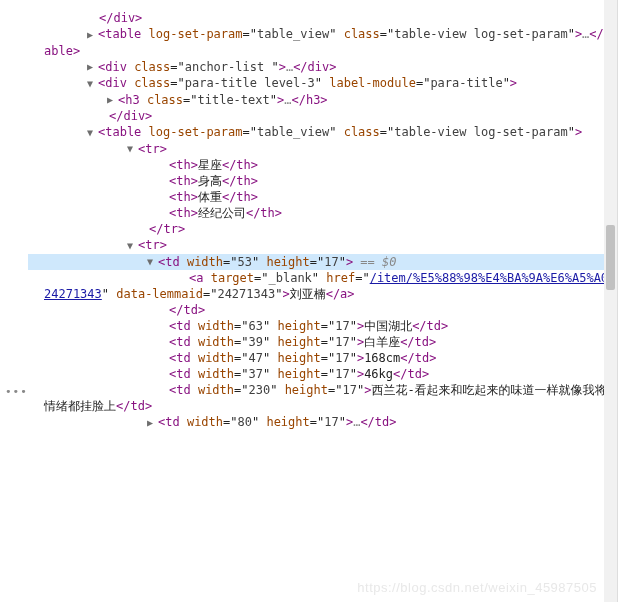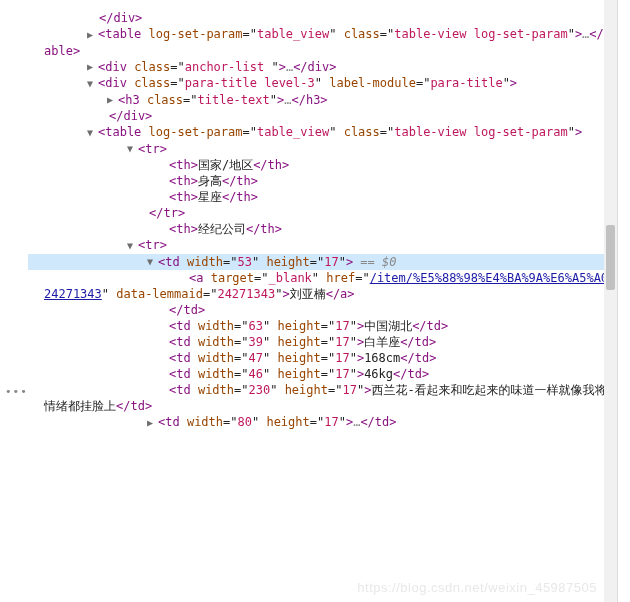--- a/index.html
+++ b/index.html
@@ -10,21 +10,21 @@
   .gutter{position:absolute;left:0;top:0;bottom:0;width:28px;background:#fff;}
   .dots{position:absolute;left:5px;top:384px;color:#888;font-size:11px;
     letter-spacing:1px;}
   .tree{margin-left:44px;padding-top:10px;}
   .ln{white-space:pre-wrap;word-break:break-all;padding-left:0;}
   .ind{display:inline-block;}
   .arr{display:inline-block;width:10px;color:#6e6e6e;font-size:10px;
     vertical-align:middle;margin-right:1px;user-select:none;}
   .tag{color:#881280;}
   .attr{color:#994500;}
-  .val{color:#be185d;}
+  .val{color:#404040;}
   .txt{color:#222;}
   .ell{color:#888;}
   .sel{color:#888;font-style:italic;}
   .link{color:#1a1aa6;text-decoration:underline;cursor:pointer;}
   .hl{background:#cfe8fc;}
   .scroll{position:absolute;right:0;top:0;bottom:0;width:13px;background:#f1f1f1;}
   .thumb{position:absolute;right:2px;top:225px;width:9px;height:65px;
     background:#c1c1c1;border-radius:2px;}
   .wm{position:absolute;right:20px;bottom:6px;color:#e8e8e8;font-size:13px;
     font-family:Arial,sans-serif;letter-spacing:.5px;pointer-events:none;}
@@ -38,33 +38,33 @@
   </div>
   <div class="tree" id="tree">
       <div class="ln"><span class="ind" style="width:55px"></span><span class="tag">&lt;/div&gt;</span></div>
       <div class="ln"><span class="ind" style="width:43px"></span><span class="arr">▶</span><span class="tag">&lt;table</span> <span class="attr">log-set-param</span>="<span class="val">table_view</span>" <span class="attr">class</span>="<span class="val">table-view log-set-param</span>"<span class="tag">&gt;</span><span class="ell">…</span><span class="tag">&lt;/table&gt;</span></div>
       <div class="ln"><span class="ind" style="width:43px"></span><span class="arr">▶</span><span class="tag">&lt;div</span> <span class="attr">class</span>="<span class="val">anchor-list </span>"<span class="tag">&gt;</span><span class="ell">…</span><span class="tag">&lt;/div&gt;</span></div>
       <div class="ln"><span class="ind" style="width:43px"></span><span class="arr">▼</span><span class="tag">&lt;div</span> <span class="attr">class</span>="<span class="val">para-title level-3</span>" <span class="attr">label-module</span>="<span class="val">para-title</span>"<span class="tag">&gt;</span></div>
       <div class="ln"><span class="ind" style="width:63px"></span><span class="arr">▶</span><span class="tag">&lt;h3</span> <span class="attr">class</span>="<span class="val">title-text</span>"<span class="tag">&gt;</span><span class="ell">…</span><span class="tag">&lt;/h3&gt;</span></div>
       <div class="ln"><span class="ind" style="width:65px"></span><span class="tag">&lt;/div&gt;</span></div>
       <div class="ln"><span class="ind" style="width:43px"></span><span class="arr">▼</span><span class="tag">&lt;table</span> <span class="attr">log-set-param</span>="<span class="val">table_view</span>" <span class="attr">class</span>="<span class="val">table-view log-set-param</span>"<span class="tag">&gt;</span></div>
       <div class="ln"><span class="ind" style="width:83px"></span><span class="arr">▼</span><span class="tag">&lt;tr</span><span class="tag">&gt;</span></div>
-      <div class="ln"><span class="ind" style="width:125px"></span><span class="tag">&lt;th&gt;</span><span class="txt">国家/地区</span><span class="tag">&lt;/th&gt;</span></div>
+      <div class="ln"><span class="ind" style="width:125px"></span><span class="tag">&lt;th&gt;</span><span class="txt">星座</span><span class="tag">&lt;/th&gt;</span></div>
       <div class="ln"><span class="ind" style="width:125px"></span><span class="tag">&lt;th&gt;</span><span class="txt">身高</span><span class="tag">&lt;/th&gt;</span></div>
-      <div class="ln"><span class="ind" style="width:125px"></span><span class="tag">&lt;th&gt;</span><span class="txt">星座</span><span class="tag">&lt;/th&gt;</span></div>
+      <div class="ln"><span class="ind" style="width:125px"></span><span class="tag">&lt;th&gt;</span><span class="txt">体重</span><span class="tag">&lt;/th&gt;</span></div>
+      <div class="ln"><span class="ind" style="width:125px"></span><span class="tag">&lt;th&gt;</span><span class="txt">经纪公司</span><span class="tag">&lt;/th&gt;</span></div>
       <div class="ln"><span class="ind" style="width:105px"></span><span class="tag">&lt;/tr&gt;</span></div>
-      <div class="ln"><span class="ind" style="width:125px"></span><span class="tag">&lt;th&gt;</span><span class="txt">经纪公司</span><span class="tag">&lt;/th&gt;</span></div>
       <div class="ln"><span class="ind" style="width:83px"></span><span class="arr">▼</span><span class="tag">&lt;tr</span><span class="tag">&gt;</span></div>
       <div class="ln hl" style="margin-left: -28px; padding-left: 28px;"><span class="ind" style="width:103px"></span><span class="arr">▼</span><span class="tag">&lt;td</span> <span class="attr">width</span>="<span class="val">53</span>" <span class="attr">height</span>="<span class="val">17</span>"<span class="tag">&gt;</span><span class="sel"> == $0</span></div>
       <div class="ln"><span class="ind" style="width:145px"></span><span class="tag">&lt;a</span> <span class="attr">target</span>="<span class="val">_blank</span>" <span class="attr">href</span>="<span class="link">/item/%E5%88%98%E4%BA%9A%E6%A5%A0/24271343</span>" <span class="attr">data-lemmaid</span>="<span class="val">24271343</span>"<span class="tag">&gt;</span><span class="txt">刘亚楠</span><span class="tag">&lt;/a&gt;</span></div>
       <div class="ln"><span class="ind" style="width:125px"></span><span class="tag">&lt;/td&gt;</span></div>
       <div class="ln"><span class="ind" style="width:125px"></span><span class="tag">&lt;td</span> <span class="attr">width</span>="<span class="val">63</span>" <span class="attr">height</span>="<span class="val">17</span>"<span class="tag">&gt;</span><span class="txt">中国湖北</span><span class="tag">&lt;/td&gt;</span></div>
       <div class="ln"><span class="ind" style="width:125px"></span><span class="tag">&lt;td</span> <span class="attr">width</span>="<span class="val">39</span>" <span class="attr">height</span>="<span class="val">17</span>"<span class="tag">&gt;</span><span class="txt">白羊座</span><span class="tag">&lt;/td&gt;</span></div>
       <div class="ln"><span class="ind" style="width:125px"></span><span class="tag">&lt;td</span> <span class="attr">width</span>="<span class="val">47</span>" <span class="attr">height</span>="<span class="val">17</span>"<span class="tag">&gt;</span><span class="txt">168cm</span><span class="tag">&lt;/td&gt;</span></div>
-      <div class="ln"><span class="ind" style="width:125px"></span><span class="tag">&lt;td</span> <span class="attr">width</span>="<span class="val">46</span>" <span class="attr">height</span>="<span class="val">17</span>"<span class="tag">&gt;</span><span class="txt">46kg</span><span class="tag">&lt;/td&gt;</span></div>
+      <div class="ln"><span class="ind" style="width:125px"></span><span class="tag">&lt;td</span> <span class="attr">width</span>="<span class="val">37</span>" <span class="attr">height</span>="<span class="val">17</span>"<span class="tag">&gt;</span><span class="txt">46kg</span><span class="tag">&lt;/td&gt;</span></div>
       <div class="ln"><span class="ind" style="width:125px"></span><span class="tag">&lt;td</span> <span class="attr">width</span>="<span class="val">230</span>" <span class="attr">height</span>="<span class="val">17</span>"<span class="tag">&gt;</span><span class="txt">西兰花-看起来和吃起来的味道一样就像我将情绪都挂脸上</span><span class="tag">&lt;/td&gt;</span></div>
       <div class="ln"><span class="ind" style="width:103px"></span><span class="arr">▶</span><span class="tag">&lt;td</span> <span class="attr">width</span>="<span class="val">80</span>" <span class="attr">height</span>="<span class="val">17</span>"<span class="tag">&gt;</span><span class="ell">…</span><span class="tag">&lt;/td&gt;</span></div>
     </div>
   <div class="scroll">
     <div class="thumb"></div>
   </div>
   <div class="wm">https://blog.csdn.net/weixin_45987505</div>
 </div>
 
 </body></html>

